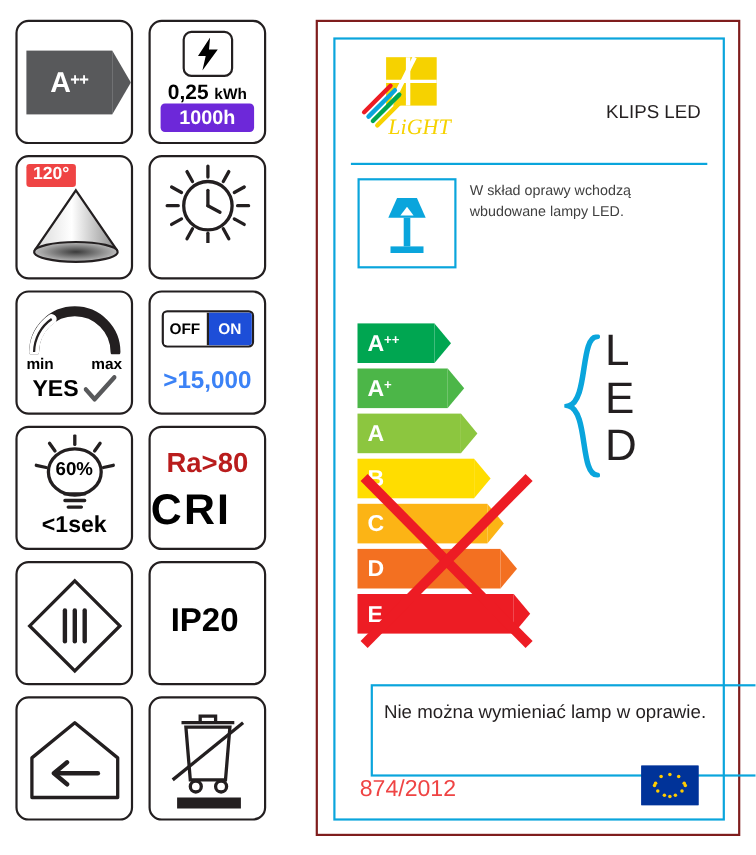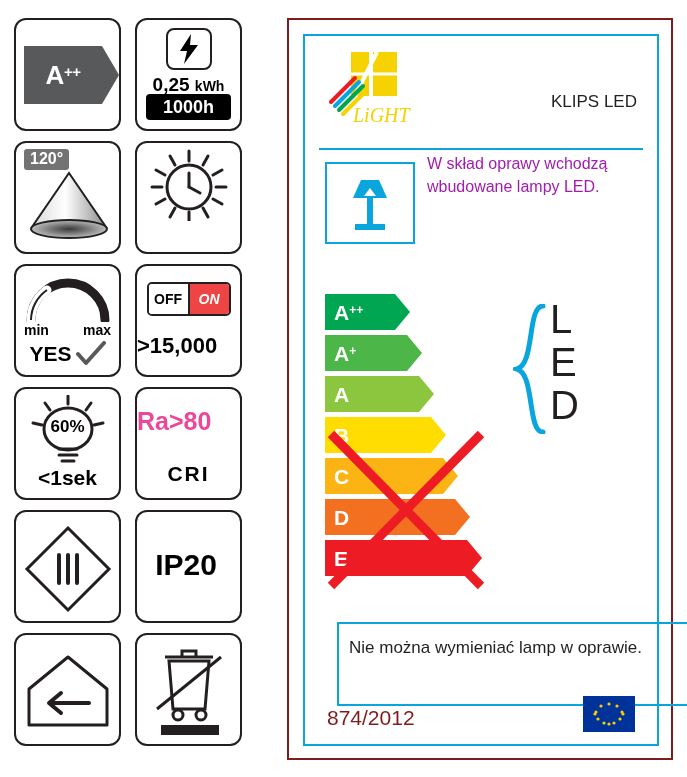--- a/index.html
+++ b/index.html
@@ -74,31 +74,31 @@
   }
   .kwh-line {
     position: absolute; left: 0; right: 0; top: 54px;
     text-align: center;
     font-size: 19px; font-weight: bold; color: #000;
   }
   .kwh-line .unit { font-size: 14px; font-weight: bold; }
   .hours-bar {
     position: absolute; left: 9px; right: 9px; bottom: 9px;
     height: 26px;
-    background: #000000;
+    background: #6d28d9;
     border-radius: 4px;
     color: #fff;
     font-size: 18px; font-weight: bold;
     display: flex; align-items: center; justify-content: center;
   }
 
   
   .beam-label {
     position: absolute; left: 8px; top: 6px;
-    background: #737373;
+    background: #ef4444;
     color: #fff;
     font-size: 16px; font-weight: bold;
     padding: 1px 6px 2px 6px;
     border-radius: 3px;
   }
   .beam-svg { position: absolute; left: 0; top: 22px; }
 
   
   .clock-svg { position: absolute; left: 50%; transform: translateX(-50%); top: 6px; }
   .clock-txt {
@@ -128,46 +128,46 @@
     border-radius: 5px;
     display: flex;
     overflow: hidden;
   }
   .sw-off, .sw-on {
     flex: 1;
     display: flex; align-items: center; justify-content: center;
     font-size: 14px; font-weight: bold;
   }
   .sw-off { background: #fff; color: #000; border-right: 2px solid #231f20; }
-  .sw-on { background: #ef4444; color: #fff; font-style: italic; }
+  .sw-on { background: #1d4ed8; color: #fff; }
   .switch-count {
     position: absolute; left: 0; right: 0; bottom: 16px;
-    text-align: left;
-    font-size: 22px; font-weight: bold; color: #000000;
+    text-align: center;
+    font-size: 22px; font-weight: bold; color: #3b82f6;
   }
 
   
   .bulb-svg { position: absolute; left: 50%; transform: translateX(-50%); top: 6px; }
   .bulb-pct {
     position: absolute; left: 0; right: 0; top: 28px;
     text-align: center; font-size: 17px; font-weight: bold; color: #000;
   }
   .bulb-sec {
     position: absolute; left: 0; right: 0; bottom: 8px;
     text-align: center; font-size: 21px; font-weight: bold; color: #000;
   }
 
   
   .cri-ra {
     position: absolute; left: 0; right: 0; top: 18px;
-    font-size: 25px; font-weight: bold; color: #ec4899;
+    text-align: center; font-size: 25px; font-weight: bold; color: #b91c1c;
   }
   .cri-txt {
     position: absolute; left: 0; right: 0; bottom: 12px;
-    text-align: center; font-size: 21px; font-weight: bold; color: #000;
+    font-size: 39px; font-weight: bold; color: #000;
     letter-spacing: 2px;
   }
 
   
   .cls3-svg { position: absolute; left: 50%; transform: translateX(-50%); top: 10px; }
 
   
   .ip-txt {
     position: absolute; left: 0; right: 5px; top: 36px;
     text-align: center; font-size: 30px; font-weight: bold; color: #000;
@@ -210,22 +210,22 @@
   }
 
   
   .lamp-box {
     position: absolute; left: 20px; top: 126px;
     width: 90px; height: 82px;
     border: 2px solid #0aa5dc;
     display: flex; align-items: center; justify-content: center;
   }
   .lamp-note {
-    position: absolute; left: 122px; top: 116px; right: 12px;
-    font-size: 16px; color: #a21caf; line-height: 1.45;
+    position: absolute; left: 122px; top: 128px; right: 12px;
+    font-size: 13px; color: #404040; line-height: 1.45;
   }
 
   
   .energy-scale {
     position: absolute; left: 20px; top: 258px;
     width: 168px;
   }
   .e-row {
     position: relative;
     height: 36px;
@@ -265,21 +265,21 @@
   
   .bottom-note {
     position: absolute; left: 32px; top: 586px;
     width: 368px; height: 84px;
     border: 2px solid #0aa5dc;
     padding: 12px 10px;
     font-size: 17px; color: #231f20; line-height: 1.45;
   }
   .reg-num {
     position: absolute; left: 22px; bottom: 14px;
-    font-size: 21px; color: #7f1d1d;
+    font-size: 21px; color: #ef4444;
   }
   .eu-flag {
     position: absolute; right: 22px; bottom: 12px;
     width: 52px; height: 36px;
     background: #003399;
     border: 1px solid #003399;
   }
 </style>
 </head>
 <body>

